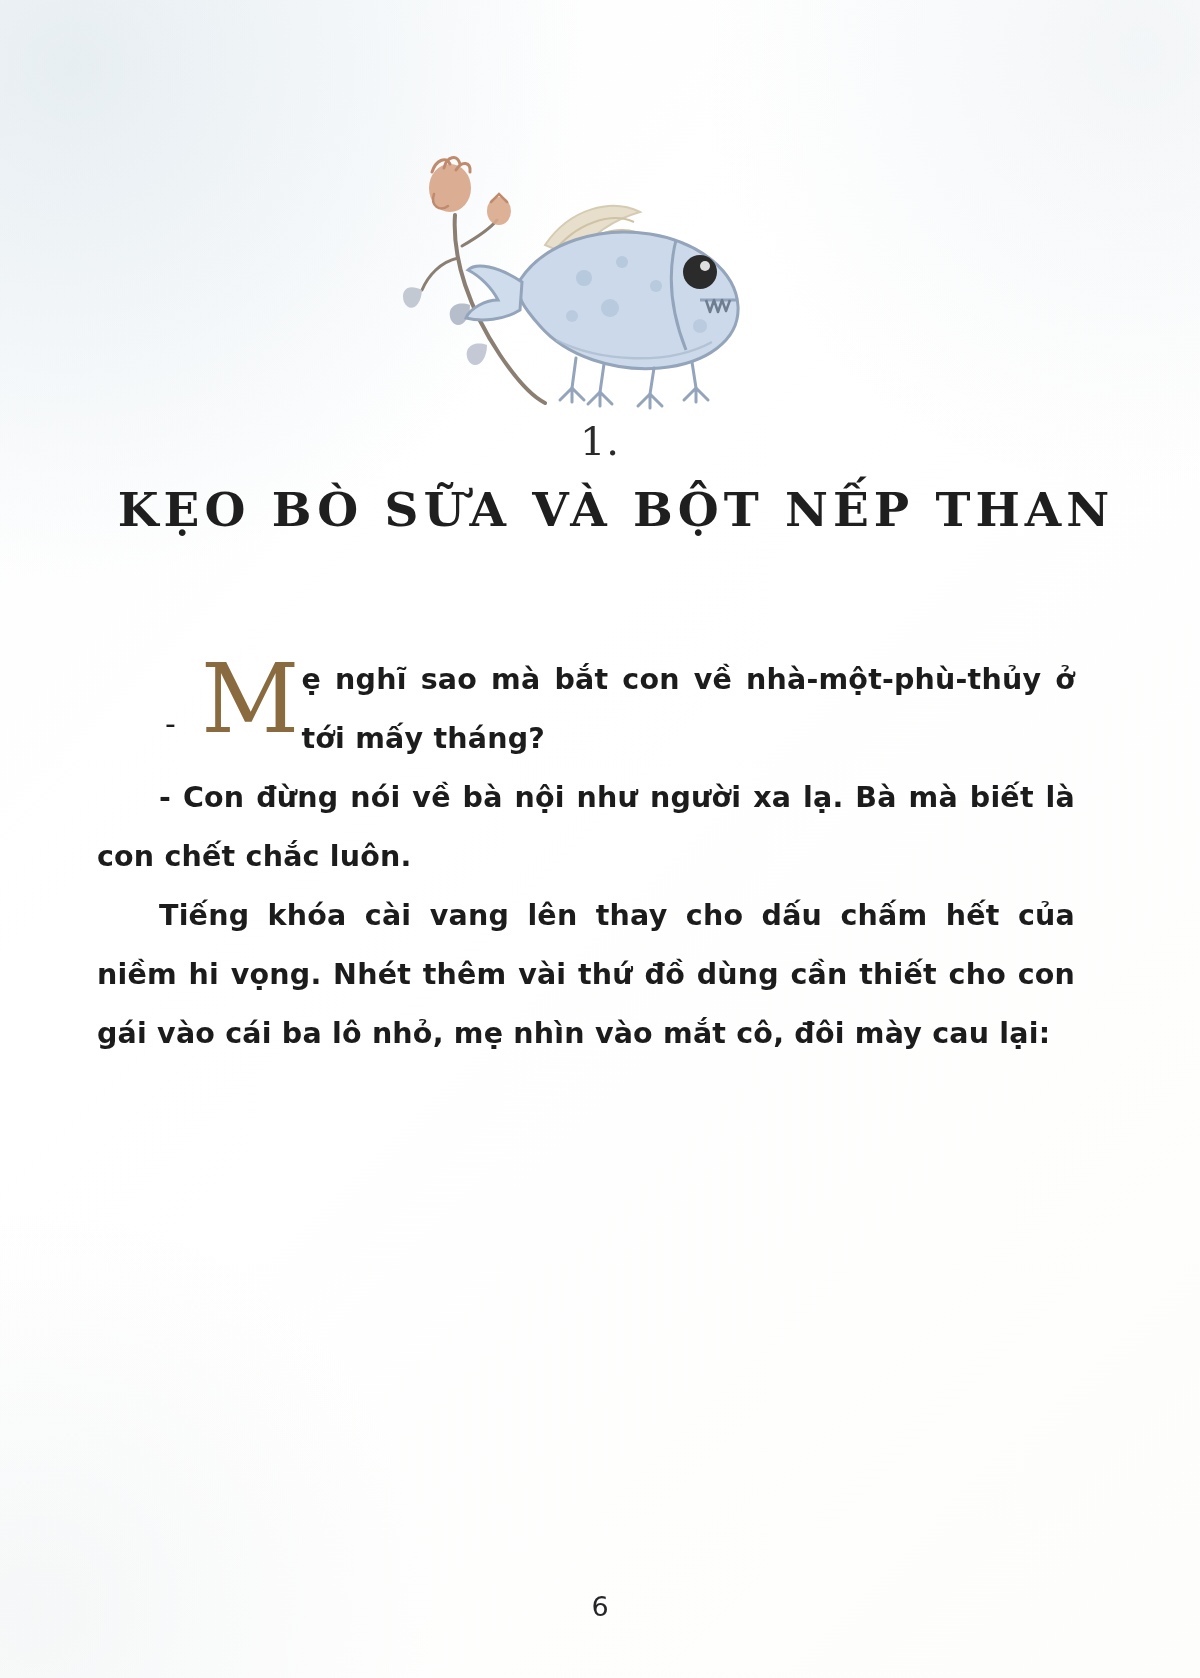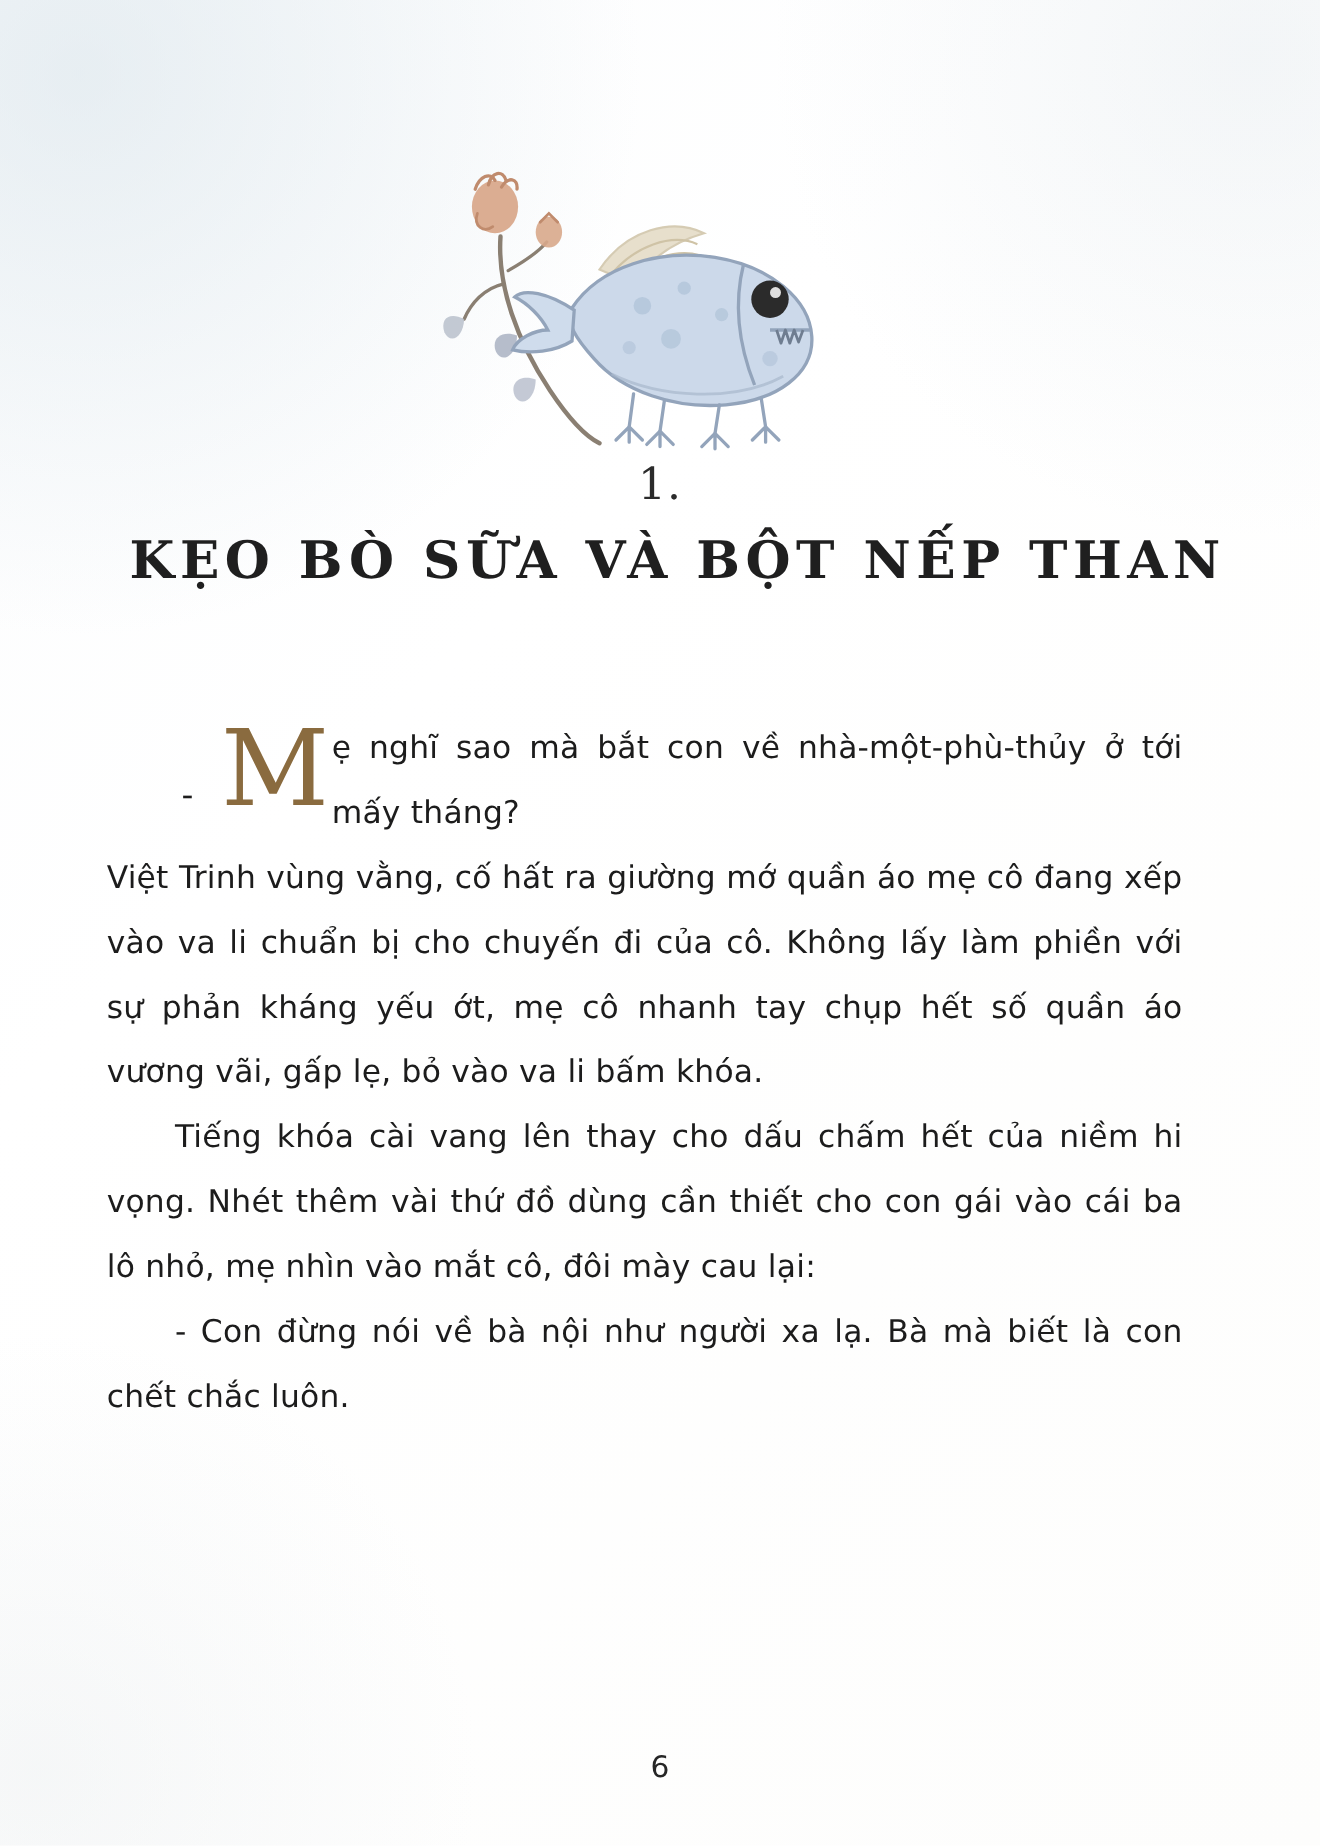--- a/index.html
+++ b/index.html
@@ -77,20 +77,21 @@
     font-family: "DejaVu Sans", sans-serif;
     font-size: 28.5px;
     line-height: 59px;
     color: #1c1c1c;
     letter-spacing: 0.2px;
   }
   .body-text p {
     margin: 0 0 0 0;
     text-align: justify;
     text-justify: inter-word;
+    font-weight: bold;
   }
   .body-text p.indent {
     text-indent: 62px;
   }
   .drop-wrap {
     position: relative;
     min-height: 118px;
   }
   .drop-dash {
     position: absolute;
@@ -203,20 +204,19 @@
   <div class="chapter-title">KẸO BÒ SỮA VÀ BỘT NẾP THAN</div>
 
   <div class="body-text">
 
     <div class="drop-wrap">
       <span class="drop-dash">-</span>
       <span class="dropcap">M</span>
       <p>ẹ nghĩ sao mà bắt con về nhà-một-phù-thủy ở tới mấy tháng?</p>
     </div>
 
-    <p>Việt Trinh vùng vằng, cố hất ra giường mớ quần áo mẹ cô đang xếp vào va li chuẩn bị cho chuyến đi của cô. Không lấy làm phiền với sự phản kháng yếu ớt, mẹ cô nhanh tay chụp hết số quần áo vương vãi, gấp lẹ, bỏ vào va li bấm khóa.</p>
+    <p class="indent">- Con đừng nói về bà nội như người xa lạ. Bà mà biết là con chết chắc luôn.</p>
     <p class="indent">Tiếng khóa cài vang lên thay cho dấu chấm hết của niềm hi vọng. Nhét thêm vài thứ đồ dùng cần thiết cho con gái vào cái ba lô nhỏ, mẹ nhìn vào mắt cô, đôi mày cau lại:</p>
-    <p class="indent">- Con đừng nói về bà nội như người xa lạ. Bà mà biết là con chết chắc luôn.</p>
   </div>
 
   <div class="page-number">6</div>
 
 </div>
 
 </body></html>

